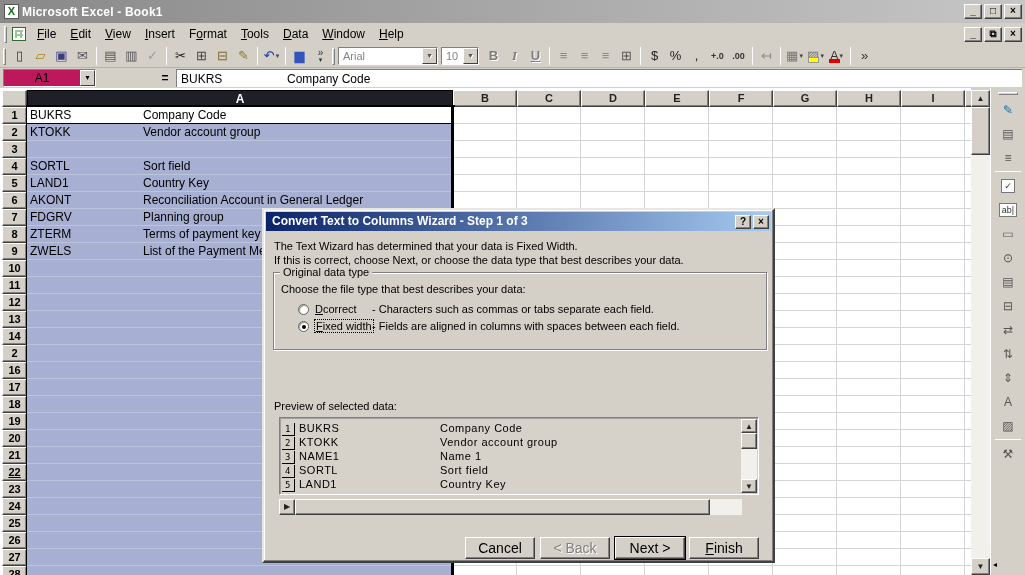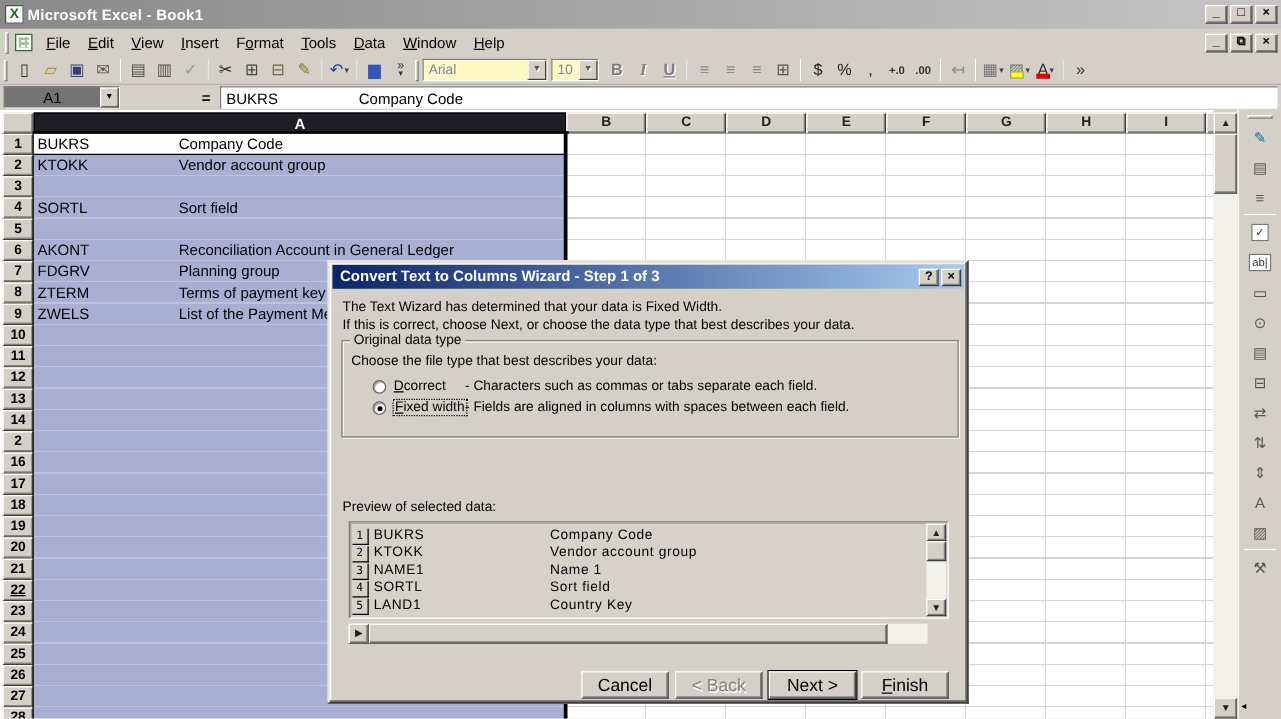--- a/index.html
+++ b/index.html
@@ -34,27 +34,27 @@
   .tbtn .dd{font-size:7px;margin-left:1px;color:#404040;}
   .tbtn.small .glyph{font-size:9px;font-weight:bold;letter-spacing:0;}
   .tbtn.gb .glyph{font-weight:bold;font-size:13px;color:#7d7d7d;text-shadow:1px 1px 0 #fff;}
   .tbtn.gi .glyph{font-style:italic;font-family:"Liberation Serif",serif;font-weight:bold;color:#7d7d7d;text-shadow:1px 1px 0 #fff;}
   .tbtn.gu .glyph{text-decoration:underline;font-weight:bold;color:#7d7d7d;text-shadow:1px 1px 0 #fff;}
   .tbtn.yellowbar .glyph, .tbtn.redbar .glyph{line-height:12px;}
   .tbtn.yellowbar::after,.tbtn.redbar::after{content:"";position:absolute;left:3px;right:7px;bottom:3px;height:4px;}
   .tbtn.yellowbar::after{background:#ffff00;border:1px solid #999;}
   .tbtn.redbar::after{background:#e00000;}
   .tsep{width:1px;height:18px;background:#808080;border-right:1px solid #fff;margin:0 3px;}
-  .combo{height:18px;background:#fef9c3;border:1px solid;border-color:#808080 #fff #fff #808080;display:flex;align-items:center;color:#838383;text-shadow:1px 1px 0 #fff;font-size:11px;padding-left:4px;}
+  .combo{height:18px;background:#ffffff;border:1px solid;border-color:#808080 #fff #fff #808080;display:flex;align-items:center;color:#838383;text-shadow:1px 1px 0 #fff;font-size:11px;padding-left:4px;}
   .combo .cdd{margin-left:auto;width:15px;height:16px;background:#d4d0c8;border:1px solid;border-color:#fff #404040 #404040 #fff;font-size:7px;text-align:center;line-height:14px;color:#555;}
   .chev{display:flex;flex-direction:column;align-items:center;justify-content:center;width:14px;height:20px;font-size:10px;color:#333;line-height:7px;}
 
   
   .fbar{position:absolute;left:0;top:68px;width:100%;height:20px;background:#d4d0c8;}
-  .namebox{position:absolute;left:3px;top:1px;width:93px;height:18px;background:#737373;border:1px solid;border-color:#808080 #fff #fff #808080;display:flex;align-items:center;}
+  .namebox{position:absolute;left:3px;top:1px;width:93px;height:18px;background:#be185d;border:1px solid;border-color:#808080 #fff #fff #808080;display:flex;align-items:center;}
   .namebox .nb-text{flex:1;text-align:center;font-size:12px;}
   .nb-dd{width:15px;height:16px;background:#d4d0c8;border:1px solid;border-color:#fff #404040 #404040 #fff;font-size:7px;line-height:14px;text-align:center;}
   .eqbtn{position:absolute;left:156px;top:2px;width:18px;height:16px;text-align:center;font-weight:bold;font-size:12px;line-height:16px;}
   .fcontent{position:absolute;left:176px;top:1px;right:3px;height:18px;background:#fff;border-top:1px solid #808080;border-left:1px solid #808080;font-size:12px;line-height:18px;white-space:pre;}
   .fcontent .c-code{display:inline-block;width:110px;padding-left:4px;}
 
   
   .sheet{position:absolute;left:0;top:88px;width:971px;height:487px;background:#fff;overflow:hidden;}
   .corner{position:absolute;left:2px;top:2px;width:25px;height:17px;}
   .colA-h{position:absolute;left:27px;top:2px;width:426px;height:17px;background:#1f1f28;color:#fff;font-weight:bold;text-align:center;line-height:17px;font-size:12px;border:1px solid #000;}
@@ -328,20 +328,21 @@
         <div class="row-h" style="top: 442px;">27</div>
         <div class="row-h" style="top: 459px;">28</div>
       </div>
     <div class="acol"></div>
     <div class="a1cell"></div>
     <div class="grid"></div>
     <div class="arows">
         <div class="cellrow" style="top: 0px;"><span class="c-code">BUKRS</span><span>Company Code</span></div>
         <div class="cellrow" style="top: 17px;"><span class="c-code">KTOKK</span><span>Vendor account group</span></div>
         <div class="cellrow" style="top: 51px;"><span class="c-code">SORTL</span><span>Sort field</span></div>
+        <div class="cellrow" style="top: 68px;"><span class="c-code">LAND1</span><span>Country Key</span></div>
         <div class="cellrow" style="top: 85px;"><span class="c-code">AKONT</span><span>Reconciliation Account in General Ledger</span></div>
         <div class="cellrow" style="top: 102px;"><span class="c-code">FDGRV</span><span>Planning group</span></div>
         <div class="cellrow" style="top: 119px;"><span class="c-code">ZTERM</span><span>Terms of payment key</span></div>
         <div class="cellrow" style="top: 136px;"><span class="c-code">ZWELS</span><span>List of the Payment Methods</span></div>
       </div>
     <div class="selTop"></div>
     <div class="selLeft"></div>
     <div class="selRight"></div>
   </div>
 

